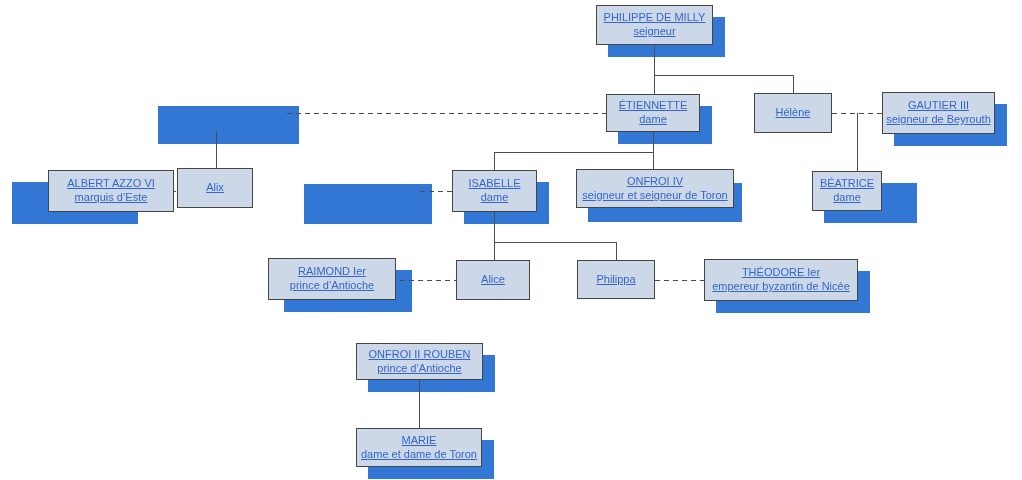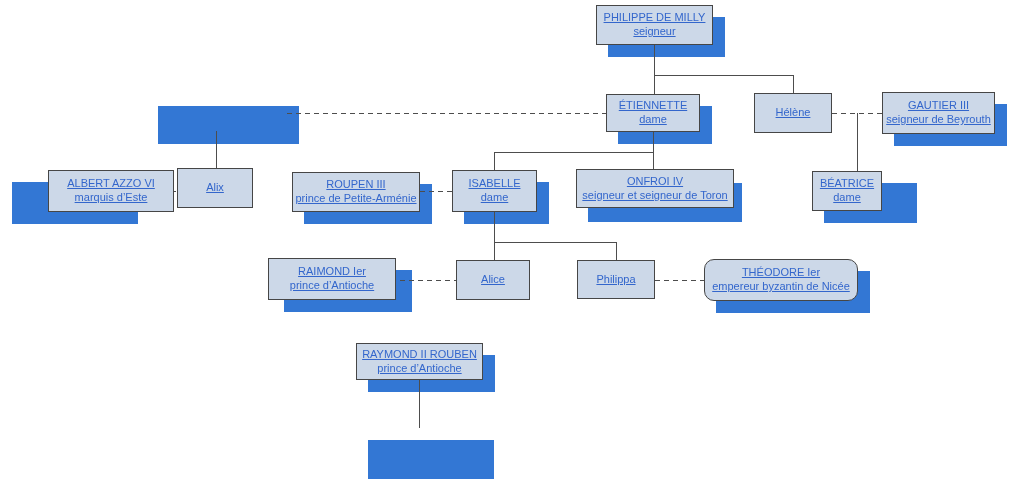--- a/index.html
+++ b/index.html
@@ -95,24 +95,20 @@
     <div class="pbox" style="left: 754px; top: 93px; width: 78px; height: 40px;">
       <span class="pname">Hélène</span>
     </div>
     <div class="pbox" style="left: 0px; top: 170px; width: 126px; height: 42px; margin-left: 48px;">
       <span class="pname">ALBERT AZZO VI</span>
       <span class="ptitle">marquis d’Este</span>
     </div>
     <div class="pbox" style="left: 177px; top: 168px; width: 76px; height: 40px;">
       <span class="pname">Alix</span>
     </div>
-    <div class="pbox" style="left: 292px; top: 172px; width: 128px; height: 40px;">
-      <span class="pname">ROUPEN III</span>
-      <span class="ptitle">prince de Petite-Arménie</span>
-    </div>
     <div class="pbox" style="left: 452px; top: 170px; width: 85px; height: 42px;">
       <span class="pname">ISABELLE</span>
       <span class="ptitle">dame</span>
     </div>
     <div class="pbox" style="left: 576px; top: 169px; width: 158px; height: 39px;">
       <span class="pname">ONFROI IV</span>
       <span class="ptitle">seigneur et seigneur de Toron</span>
     </div>
     <div class="pbox" style="left: 812px; top: 171px; width: 70px; height: 40px;">
       <span class="pname">BÉATRICE</span>
@@ -121,21 +117,25 @@
     <div class="pbox" style="left: 268px; top: 258px; width: 128px; height: 42px;">
       <span class="pname">RAIMOND Ier</span>
       <span class="ptitle">prince d’Antioche</span>
     </div>
     <div class="pbox" style="left: 456px; top: 260px; width: 74px; height: 40px;">
       <span class="pname">Alice</span>
     </div>
     <div class="pbox" style="left: 577px; top: 260px; width: 78px; height: 39px;">
       <span class="pname">Philippa</span>
     </div>
-    <div class="pbox" style="left: 704px; top: 259px; width: 154px; height: 42px; border-radius: 10px;">
+    <div class="pbox" style="left: 704px; top: 259px; width: 154px; height: 42px;">
       <span class="pname">THÉODORE Ier</span>
       <span class="ptitle">empereur byzantin de Nicée</span>
     </div>
     <div class="pbox" style="left: 356px; top: 343px; width: 127px; height: 37px;">
-      <span class="pname">RAYMOND II ROUBEN</span>
+      <span class="pname">ONFROI II ROUBEN</span>
       <span class="ptitle">prince d’Antioche</span>
+    </div>
+    <div class="pbox" style="left: 356px; top: 428px; width: 126px; height: 39px;">
+      <span class="pname">MARIE</span>
+      <span class="ptitle">dame et dame de Toron</span>
     </div>
   </div>
 
 </body></html>

